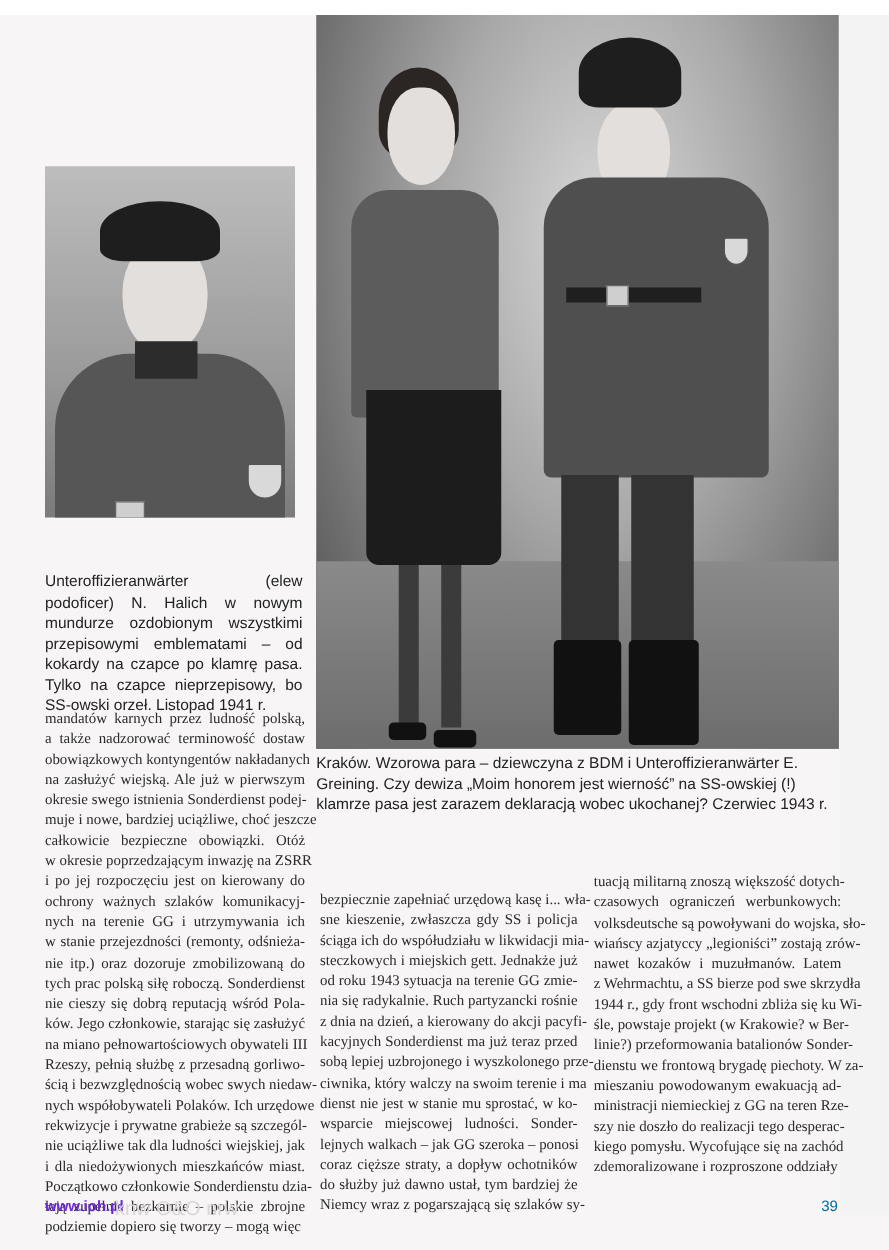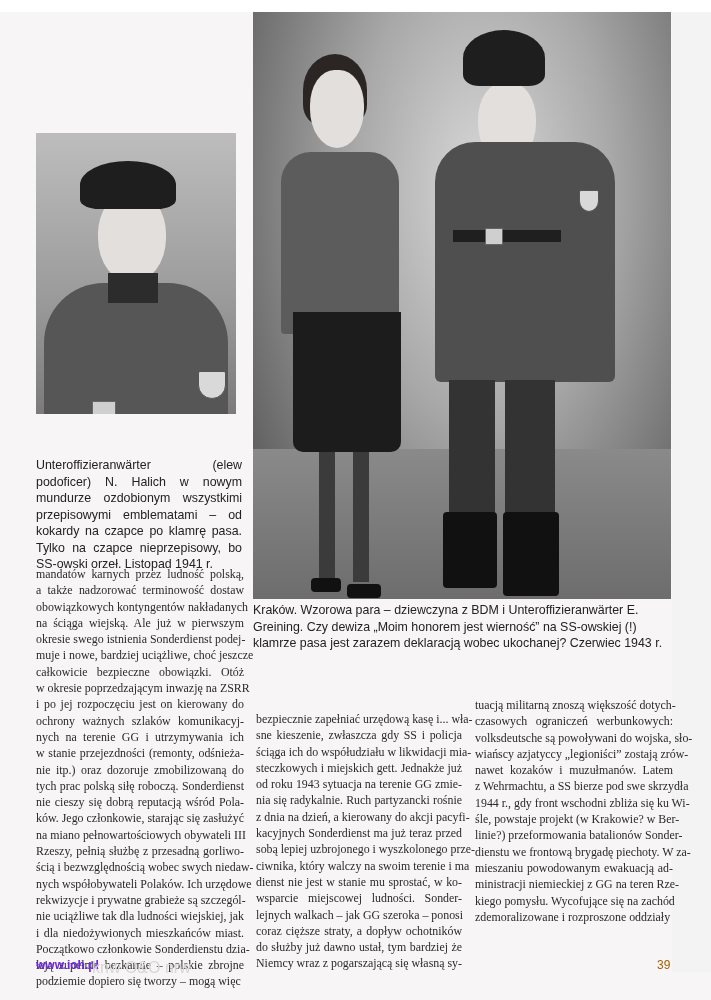--- a/index.html
+++ b/index.html
@@ -59,21 +59,21 @@
       position: absolute; left: 36px; top: 958px;
       font-family: "Liberation Sans", sans-serif; font-weight: bold;
       font-size: 12px; color: #6d28d9;
     }
     .footer-ghost {
       position: absolute; left: 92px; top: 959px;
       font-family: "Liberation Sans", sans-serif; font-size: 16px; color: #d8d6d7;
     }
     .page-number {
       position: absolute; left: 657px; top: 958px;
-      font-family: "Liberation Sans", sans-serif; font-size: 12px; color: #a16207;
+      font-family: "Liberation Sans", sans-serif; font-size: 12px; color: #0369a1;
     }
   </style>
 </head>
 <body>
 
 <div class="page-strip-top"></div>
 <div class="right-margin"></div>
 
 <div class="photo photo-left">
   <div class="fig" style="left:8px;top:150px;width:184px;height:135px;border-radius:60px 60px 0 0;background:#565656;"></div>
@@ -107,21 +107,21 @@
   <div class="leg" style="left:252px;top:368px;width:50px;height:212px;background:#333;"></div>
   <div class="boot" style="left:190px;top:500px;width:54px;height:76px;"></div>
   <div class="boot" style="left:250px;top:500px;width:56px;height:84px;"></div>
 </div>
 <p class="caption caption-right">Kraków. Wzorowa para – dziewczyna z BDM i Unteroffizieranwärter E. Greining. Czy dewiza „Moim honorem jest wierność” na SS-owskiej (!) klamrze pasa jest zarazem deklaracją wobec ukochanej? Czerwiec 1943 r.</p>
 
 <div class="body-col col col1">
   <span class="line">mandatów karnych przez ludność polską,</span>
   <span class="line">a także nadzorować terminowość dostaw</span>
   <span class="line">obowiązkowych kontyngentów nakładanych</span>
-  <span class="line">na ściąga wiejską. Ale już w pierwszym</span>
+  <span class="line">na zasłużyć wiejską. Ale już w pierwszym</span>
   <span class="line">okresie swego istnienia Sonderdienst podej-</span>
   <span class="line">muje i nowe, bardziej uciążliwe, choć jeszcze</span>
   <span class="line">całkowicie bezpieczne obowiązki. Otóż</span>
   <span class="line">w okresie poprzedzającym inwazję na ZSRR</span>
   <span class="line">i po jej rozpoczęciu jest on kierowany do</span>
   <span class="line">ochrony ważnych szlaków komunikacyj-</span>
   <span class="line">nych na terenie GG i utrzymywania ich</span>
   <span class="line">w stanie przejezdności (remonty, odśnieża-</span>
   <span class="line">nie itp.) oraz dozoruje zmobilizowaną do</span>
   <span class="line">tych prac polską siłę roboczą. Sonderdienst</span>
@@ -148,35 +148,36 @@
   <span class="line">nia się radykalnie. Ruch partyzancki rośnie</span>
   <span class="line">z dnia na dzień, a kierowany do akcji pacyfi-</span>
   <span class="line">kacyjnych Sonderdienst ma już teraz przed</span>
   <span class="line">sobą lepiej uzbrojonego i wyszkolonego prze-</span>
   <span class="line">ciwnika, który walczy na swoim terenie i ma</span>
   <span class="line">dienst nie jest w stanie mu sprostać, w ko-</span>
   <span class="line">wsparcie miejscowej ludności. Sonder-</span>
   <span class="line">lejnych walkach – jak GG szeroka – ponosi</span>
   <span class="line">coraz cięższe straty, a dopływ ochotników</span>
   <span class="line">do służby już dawno ustał, tym bardziej że</span>
-  <span class="line last">Niemcy wraz z pogarszającą się własną sy-</span>
+  <span class="line last">Niemcy wraz z pogarszającą się szlaków sy-</span>
 </div>
 
 <div class="body-col col col3">
   <span class="line">tuacją militarną znoszą większość dotych-</span>
   <span class="line">czasowych ograniczeń werbunkowych:</span>
   <span class="line">volksdeutsche są powoływani do wojska, sło-</span>
   <span class="line">wiańscy azjatyccy „legioniści” zostają zrów-</span>
   <span class="line">nawet kozaków i muzułmanów. Latem</span>
   <span class="line">z Wehrmachtu, a SS bierze pod swe skrzydła</span>
   <span class="line">1944 r., gdy front wschodni zbliża się ku Wi-</span>
   <span class="line">śle, powstaje projekt (w Krakowie? w Ber-</span>
   <span class="line">linie?) przeformowania batalionów Sonder-</span>
   <span class="line">dienstu we frontową brygadę piechoty. W za-</span>
   <span class="line">mieszaniu powodowanym ewakuacją ad-</span>
   <span class="line">ministracji niemieckiej z GG na teren Rze-</span>
+  <span class="line">szy nie doszło do realizacji tego desperac-</span>
   <span class="line">kiego pomysłu. Wycofujące się na zachód</span>
   <span class="line last">zdemoralizowane i rozproszone oddziały</span>
 </div>
 
 <div class="footer-url">www.ioh.pl</div>
 <div class="footer-ghost">knw O&amp;O nrw</div>
 <div class="page-number">39</div>
 
 </body></html>

